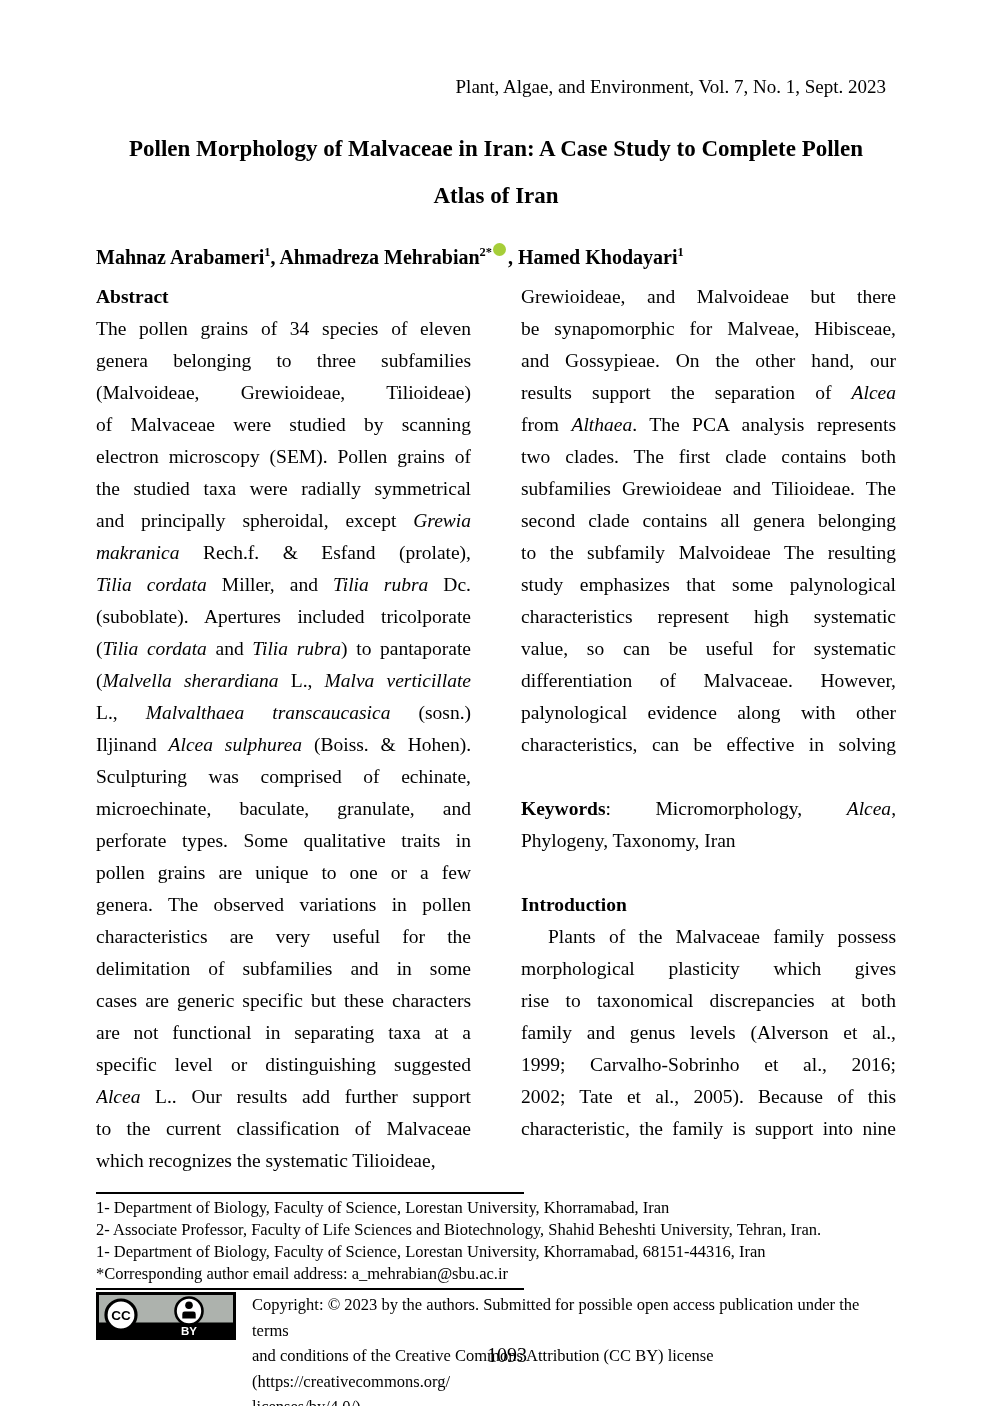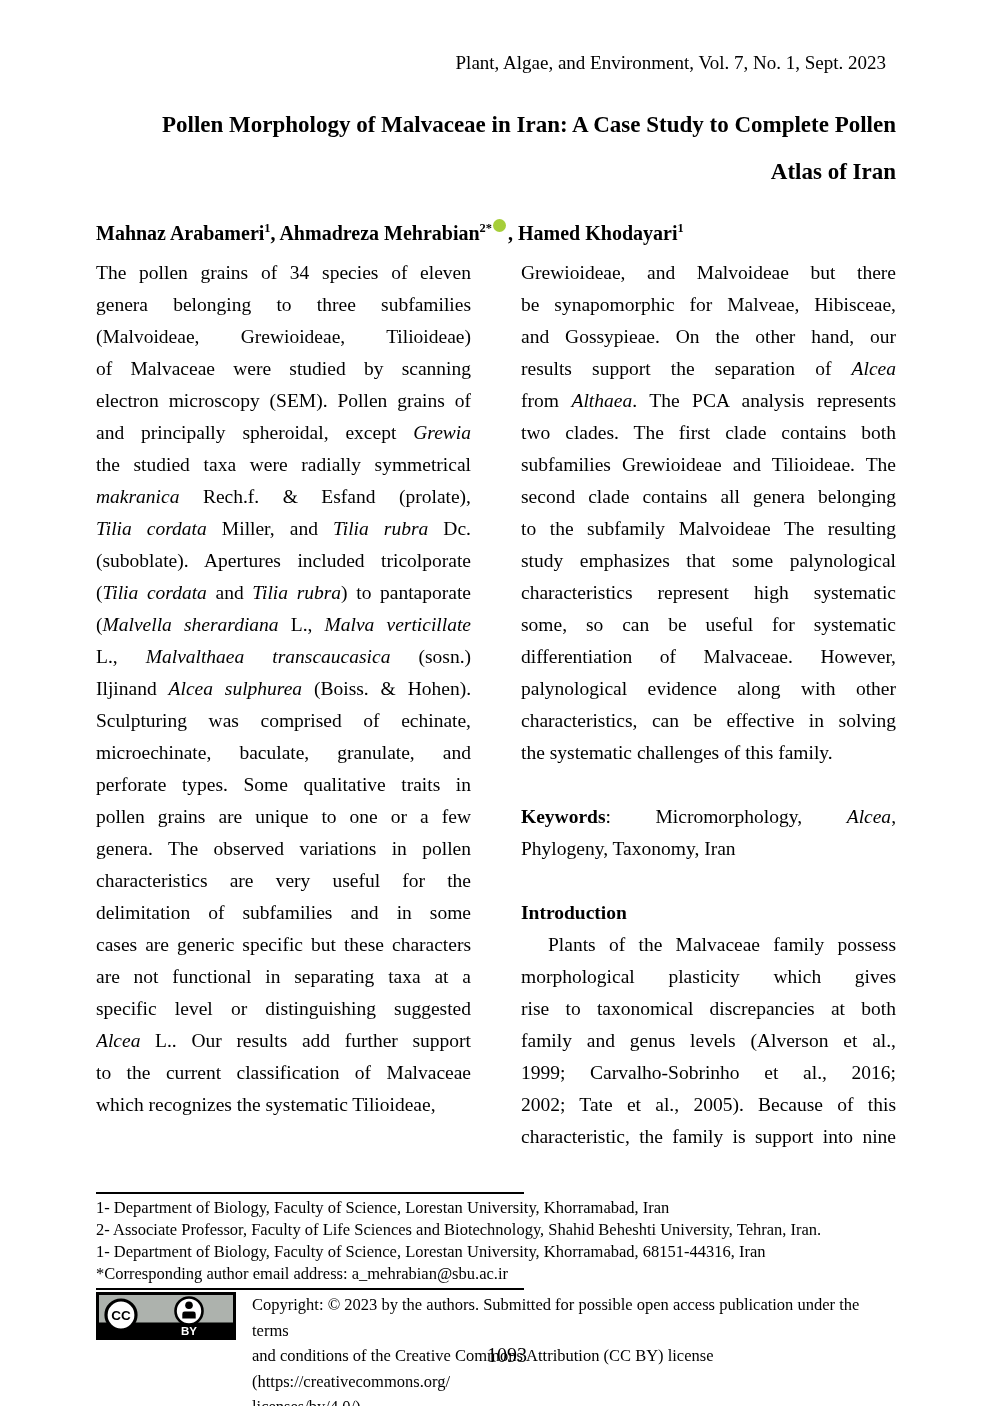--- a/index.html
+++ b/index.html
@@ -3,23 +3,23 @@
 <meta charset="utf-8">
 <style>
   html,body { margin:0; padding:0; background:#e9e9e9; }
   .page {
     width:1006px; height:1406px; margin:0 auto; background:#ffffff;
     position:relative; color:#000;
     font-family:"Liberation Serif", serif;
     overflow:hidden;
   }
   .content { position:absolute; left:96px; top:0; width:800px; }
-  .journal-header { padding-top:50px; text-align:right; font-size:19px; line-height:26px; padding-right:10px; }
+  .journal-header { padding-top:50px; text-align:right; font-size:19px; line-height:26px; padding-right:10px;margin-top:24px; }
   .article-title { margin-top:25px; font-size:23px; font-weight:bold; line-height:47px; }
-  .title-line { text-align:right; }
+  .title-line { text-align:center; }
   .authors-line { margin-top:19px; font-size:20px; font-weight:bold; line-height:28px; }
   .authors-line sup { font-size:0.62em; }
   .orcid { display:inline-block; width:13px; height:13px; border-radius:50%; background:#a6ce39; vertical-align:super; margin:0 2px 0 1px; }
   .columns { margin-top:10px; display:flex; gap:50px; }
   .col { width:375px; font-size:19.5px; }
   .line { line-height:32px; height:32px; text-align:justify; text-align-last:justify; overflow:hidden; }
   .line.end { text-align-last:left; }
   .line.hd { font-weight:bold; text-align-last:left; }
   .line.ind { padding-left:27px; }
   .it { font-style:italic; }
@@ -43,27 +43,28 @@
 
     <div class="article-title">
       <div class="title-line">Pollen Morphology of Malvaceae in Iran: A Case Study to Complete Pollen</div>
       <div class="title-line">Atlas of Iran</div>
     </div>
 
     <div class="authors-line"><span>Mahnaz Arabameri</span><sup>1</sup><span>, Ahmadreza Mehrabian</span><sup>2*</sup><span class="orcid" style="background: rgb(166, 206, 57);"></span><span>, Hamed Khodayari</span><sup>1</sup></div>
 
     <div class="columns">
       <div class="col">
+          <div class="line hd end">Abstract</div>
           <div class="line"><span>The pollen grains of 34 species of eleven</span></div>
           <div class="line"><span>genera belonging to three subfamilies</span></div>
           <div class="line"><span>(Malvoideae, Grewioideae, Tilioideae)</span></div>
           <div class="line"><span>of Malvaceae were studied by scanning</span></div>
           <div class="line"><span>electron microscopy (SEM). Pollen grains of</span></div>
+          <div class="line"><span>the studied taxa were radially symmetrical</span></div>
           <div class="line"><span>and principally spheroidal, except </span><span class="it">Grewia</span></div>
-          <div class="line"><span>the studied taxa were radially symmetrical</span></div>
           <div class="line"><span class="it">makranica</span><span> Rech.f. &amp; Esfand (prolate),</span></div>
           <div class="line"><span class="it">Tilia cordata</span><span> Miller, and </span><span class="it">Tilia rubra</span><span> Dc.</span></div>
           <div class="line"><span>(suboblate). Apertures included tricolporate</span></div>
           <div class="line"><span>(</span><span class="it">Tilia cordata</span><span> and </span><span class="it">Tilia rubra</span><span>) to pantaporate</span></div>
           <div class="line"><span>(</span><span class="it">Malvella sherardiana</span><span> L., </span><span class="it">Malva verticillate</span></div>
           <div class="line"><span>L., </span><span class="it">Malvalthaea transcaucasica</span><span> (sosn.)</span></div>
           <div class="line"><span>Iljinand </span><span class="it">Alcea sulphurea</span><span> (Boiss. &amp; Hohen).</span></div>
           <div class="line"><span>Sculpturing was comprised of echinate,</span></div>
           <div class="line"><span>microechinate, baculate, granulate, and</span></div>
           <div class="line"><span>perforate types. Some qualitative traits in</span></div>
@@ -83,25 +84,24 @@
           <div class="line"><span>be synapomorphic for Malveae, Hibisceae,</span></div>
           <div class="line"><span>and Gossypieae. On the other hand, our</span></div>
           <div class="line"><span>results support the separation of </span><span class="it">Alcea</span></div>
           <div class="line"><span>from </span><span class="it">Althaea</span><span>. The PCA analysis represents</span></div>
           <div class="line"><span>two clades. The first clade contains both</span></div>
           <div class="line"><span>subfamilies Grewioideae and Tilioideae. The</span></div>
           <div class="line"><span>second clade contains all genera belonging</span></div>
           <div class="line"><span>to the subfamily Malvoideae The resulting</span></div>
           <div class="line"><span>study emphasizes that some palynological</span></div>
           <div class="line"><span>characteristics represent high systematic</span></div>
-          <div class="line"><span>some, so can be useful for systematic</span></div>
+          <div class="line"><span>value, so can be useful for systematic</span></div>
           <div class="line"><span>differentiation of Malvaceae. However,</span></div>
           <div class="line"><span>palynological evidence along with other</span></div>
           <div class="line"><span>characteristics, can be effective in solving</span></div>
-          <div class="line end"><span>the systematic challenges of this family.</span></div>
           <div class="line end"></div>
           <div class="line"><span class="bd">Keywords</span><span>: Micromorphology, </span><span class="it">Alcea</span><span>,</span></div>
           <div class="line end"><span>Phylogeny, Taxonomy, Iran</span></div>
           <div class="line end"></div>
           <div class="line hd end">Introduction</div>
           <div class="line ind"><span>Plants of the Malvaceae family possess</span></div>
           <div class="line"><span>morphological plasticity which gives</span></div>
           <div class="line"><span>rise to taxonomical discrepancies at both</span></div>
           <div class="line"><span>family and genus levels (Alverson et al.,</span></div>
           <div class="line"><span>1999; Carvalho-Sobrinho et al., 2016;</span></div>

